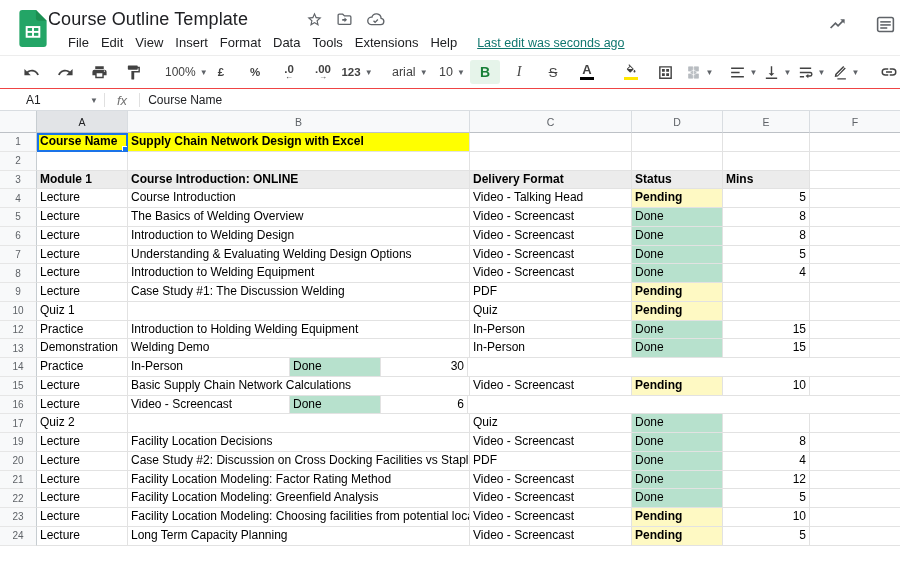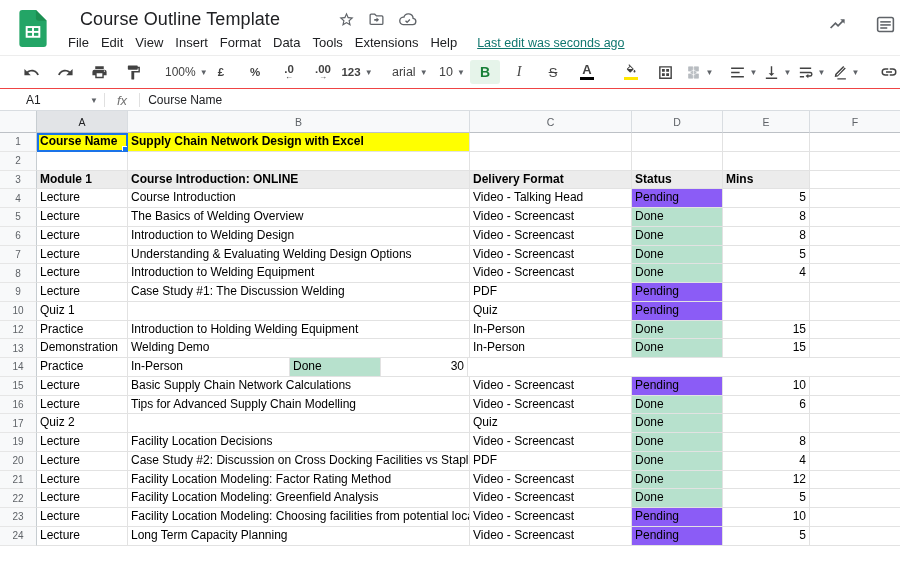--- a/index.html
+++ b/index.html
@@ -1,21 +1,21 @@
 <!DOCTYPE html>
 <html><head>
 <meta charset="utf-8">
 <style>
   html,body{margin:0;padding:0;width:900px;height:583px;overflow:hidden;background:#fff;
     font-family:"Liberation Sans",sans-serif;-webkit-font-smoothing:antialiased;}
   .icon svg{display:block;}
   
   .appbar{position:absolute;left:0;top:0;width:900px;height:55px;background:#fff;border-bottom:1px solid #ededed;}
   .logo{position:absolute;left:19px;top:10px;width:28px;height:37px;}
-  .titlebox{position:absolute;left:80px;top:7px;height:24px;display:flex;align-items:center;gap:44px;}
+  .titlebox{position:absolute;left:48px;top:7px;height:24px;display:flex;align-items:center;gap:44px;}
   .doc-title{font-size:18px;color:#202124;letter-spacing:.1px;}
   .title-icons{display:flex;align-items:center;margin-left:14px;gap:13px;color:#5f6368;}
   .menubar{position:absolute;left:62px;top:33px;display:flex;align-items:center;font-size:13px;color:#202124;}
   .menu-item{padding:2px 6px;border-radius:3px;cursor:default;}
   .lastedit{margin-left:14px;font-size:12.5px;color:#0f766e;text-decoration:underline;}
   .appbar-right{position:absolute;right:0;top:14px;display:flex;align-items:center;gap:26px;color:#5f6368;width:72px;}
   
   .toolbar{position:absolute;left:0;top:56px;width:900px;height:33px;display:flex;align-items:center;
     padding-left:14px;box-sizing:border-box;border-bottom:1px solid #ef4444;background:#fff;color:#424242;}
   .tbtn{height:24px;min-width:24px;display:flex;align-items:center;justify-content:center;border-radius:3px;
@@ -53,21 +53,21 @@
   .rownum{width:37px;box-sizing:border-box;background:#f8f9fa;border-right:1px solid #c7cdd1;border-bottom:1px solid #e6e6e6;
     display:flex;align-items:center;justify-content:center;font-size:10px;color:#5f6368;}
   .cell{position:relative;box-sizing:border-box;border-right:1px solid #e2e2e2;border-bottom:1px solid #e2e2e2;
     overflow:hidden;white-space:nowrap;padding:0 3px;font-size:12px;line-height:17.75px;color:#000;}
   .colA{width:91px;} .colB{width:342px;} .colC{width:162px;} .colD{width:91px;} .colE{width:87px;text-align:right;}
   .colF{flex:1;border-right:none;}
   .kind-title .cell, .kind-module .cell{font-weight:bold;}
   .kind-module .colE{text-align:left;}
   .hl-yellow{background:#ffff00;}
   .hl-gray{background:#ececec;}
-  .st-pending{background:#8b5cf6;font-weight:normal;}
+  .st-pending{background:#fef9c3;font-weight:bold;}
   .st-done{background:#b7e1cd;font-weight:normal;}
   .selected{outline:2px solid #1a73e8;outline-offset:-2px;z-index:3;}
   .fill-handle{position:absolute;right:-1px;bottom:-1px;width:6px;height:6px;background:#1a73e8;border:1px solid #fff;box-sizing:border-box;z-index:4;}
 </style>
 </head>
 <body>
 
 <div class="appbar">
   <div class="logo icon">
     <svg viewBox="0 0 28 38" width="28" height="37">
@@ -403,21 +403,20 @@
         <div class="cell colA"><span>Lecture</span></div>
         <div class="cell colB"><span>Basic Supply Chain Network Calculations</span></div>
         <div class="cell colC"><span>Video - Screencast</span></div>
         <div class="cell colD st-pending"><span>Pending</span></div>
         <div class="cell colE"><span>10</span></div>
         <div class="cell colF"></div>
       </div>
       <div class="srow kind-item">
         <div class="rownum">16</div>
         <div class="cell colA"><span>Lecture</span></div>
-        <div class="cell colB"><span>Tips for Advanced Supply Chain Modelling</span></div>
         <div class="cell colC"><span>Video - Screencast</span></div>
         <div class="cell colD st-done"><span>Done</span></div>
         <div class="cell colE"><span>6</span></div>
         <div class="cell colF"></div>
       </div>
       <div class="srow kind-item">
         <div class="rownum">17</div>
         <div class="cell colA"><span>Quiz 2</span></div>
         <div class="cell colB"><span></span></div>
         <div class="cell colC"><span>Quiz</span></div>

